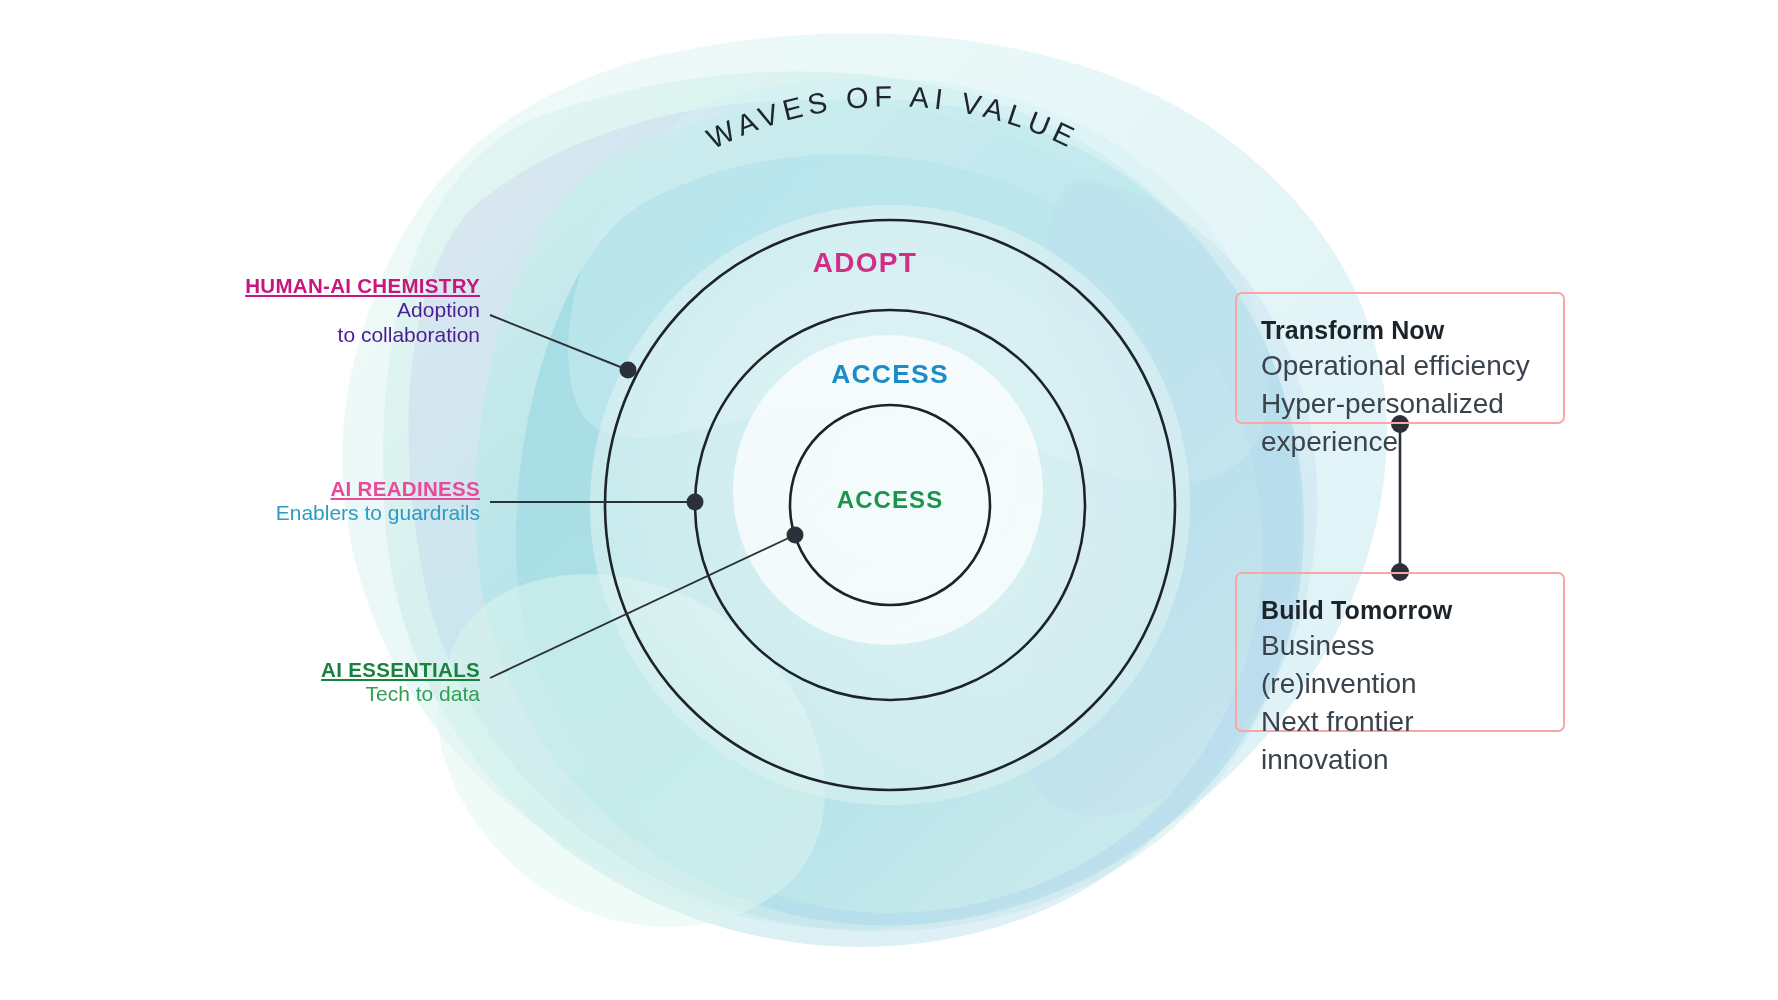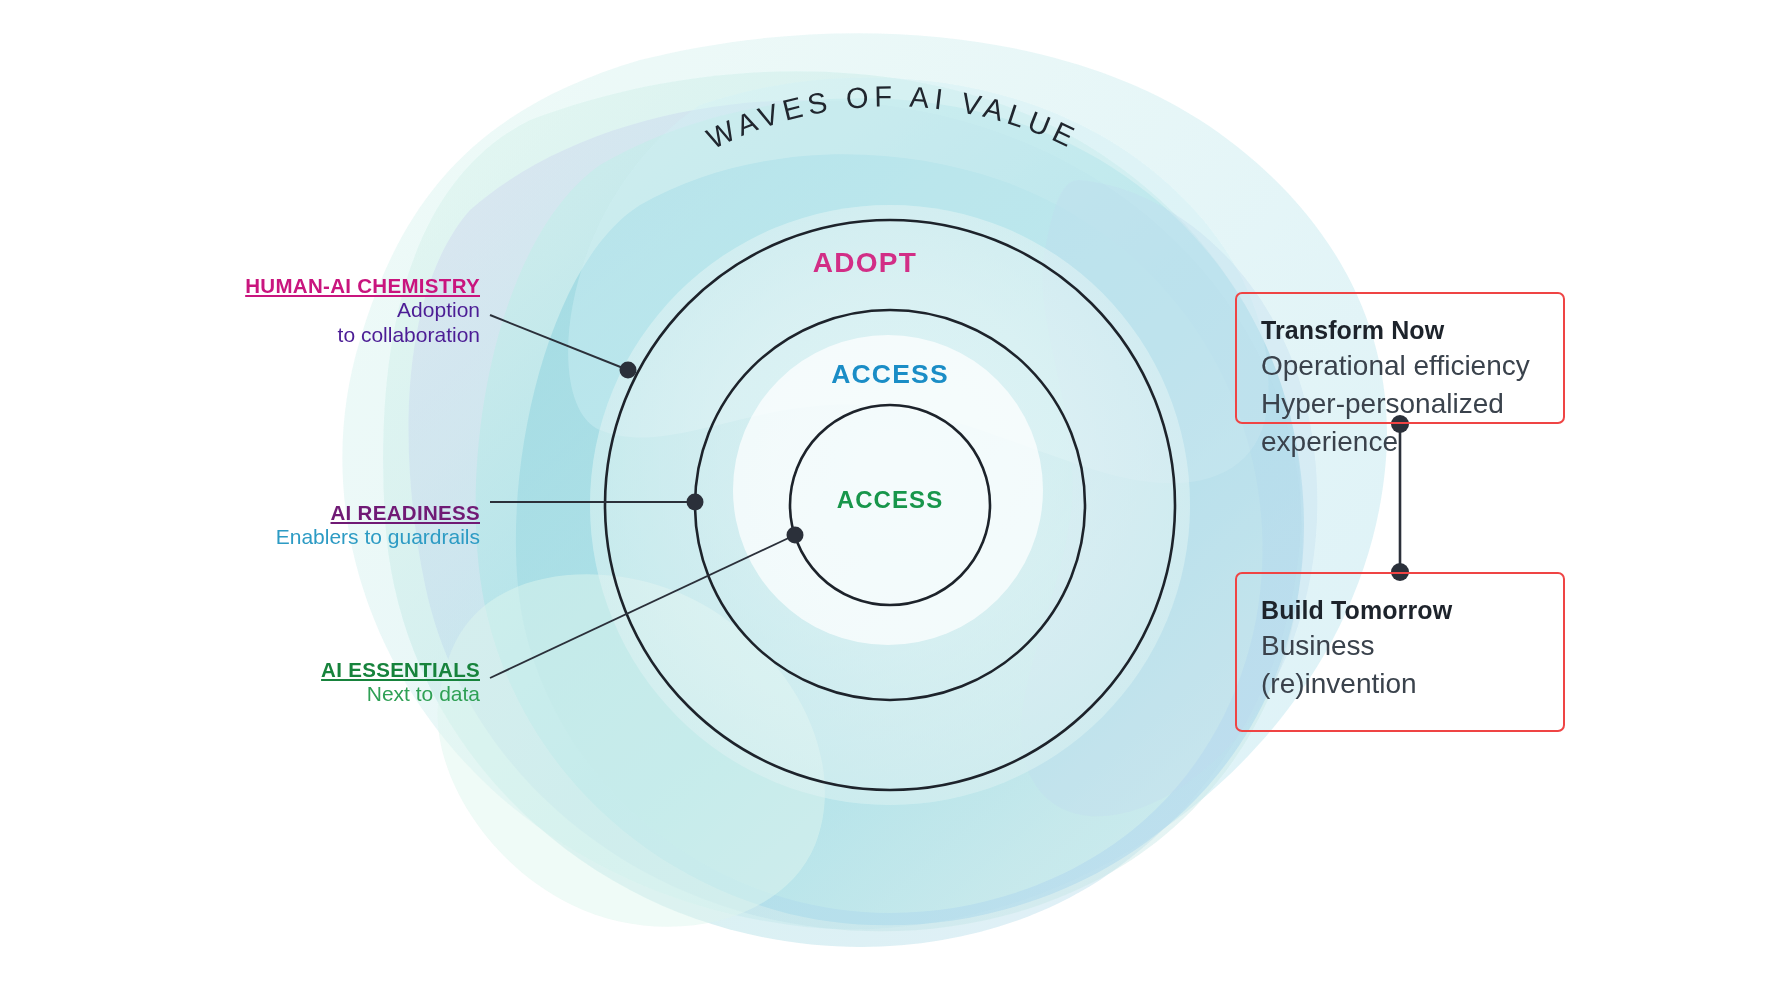--- a/index.html
+++ b/index.html
@@ -45,41 +45,41 @@
   .lbl .sub {
     font-size: 21px;
     font-weight: 400;
     display: block;
   }
   .lbl-chem   { left: 40px;  top: 274px;  width: 440px; }
   .lbl-chem .kicker { color: #C9157E; }
   .lbl-chem .sub    { color: #4c1d95; text-align: right; }
 
   .lbl-ready  { left: 40px;  top: 477px;  width: 440px; }
-  .lbl-ready .kicker { color: #701a75; margin-top: 24px; }
+  .lbl-ready .kicker { color: #ec4899; }
   .lbl-ready .sub    { color: #2D9BC4; }
 
   .lbl-ess    { left: 40px;  top: 658px;  width: 440px; }
   .lbl-ess .kicker { color: #17833C; }
   .lbl-ess .sub    { color: #2FA055; }
 
   .ring-label {
     position: absolute;
     text-align: center;
     font-weight: bold;
     letter-spacing: 0.045em;
   }
   .ring-adopt  { left: 665px; top: 247px; width: 400px; font-size: 28px; color: #D22E86; }
   .ring-adapt  { left: 690px; top: 359px; width: 400px; font-size: 26.5px; color: #1A8DC6; }
   .ring-access { left: 690px; top: 486px; width: 400px; font-size: 24px; color: #18964B; }
 
   .card {
     position: absolute;
     box-sizing: border-box;
-    border: 2px solid #ef4444;
+    border: 2px solid #fca5a5;
     border-radius: 7px;
     background: transparent;
     padding: 22px 26px 20px 24px;
   }
   .card h3 {
     margin: 0 0 2px 0;
     font-size: 25px;
     font-weight: bold;
     color: #1D232B;
     letter-spacing: 0.004em;
@@ -241,27 +241,28 @@
     <span class="sub">to collaboration</span>
   </div>
 
   <div class="lbl lbl-ready">
     <span class="kicker">AI READINESS</span>
     <span class="sub">Enablers to guardrails</span>
   </div>
 
   <div class="lbl lbl-ess">
     <span class="kicker">AI ESSENTIALS</span>
-    <span class="sub">Next to data</span>
+    <span class="sub">Tech to data</span>
   </div>
 
   <div class="card card-transform">
     <h3>Transform Now</h3>
     <p>Operational efficiency</p>
     <p>Hyper-personalized experience</p>
   </div>
 
   <div class="card card-build">
     <h3>Build Tomorrow</h3>
     <p>Business (re)invention</p>
+    <p>Next frontier innovation</p>
   </div>
 
 </div>
 
 </body></html>

